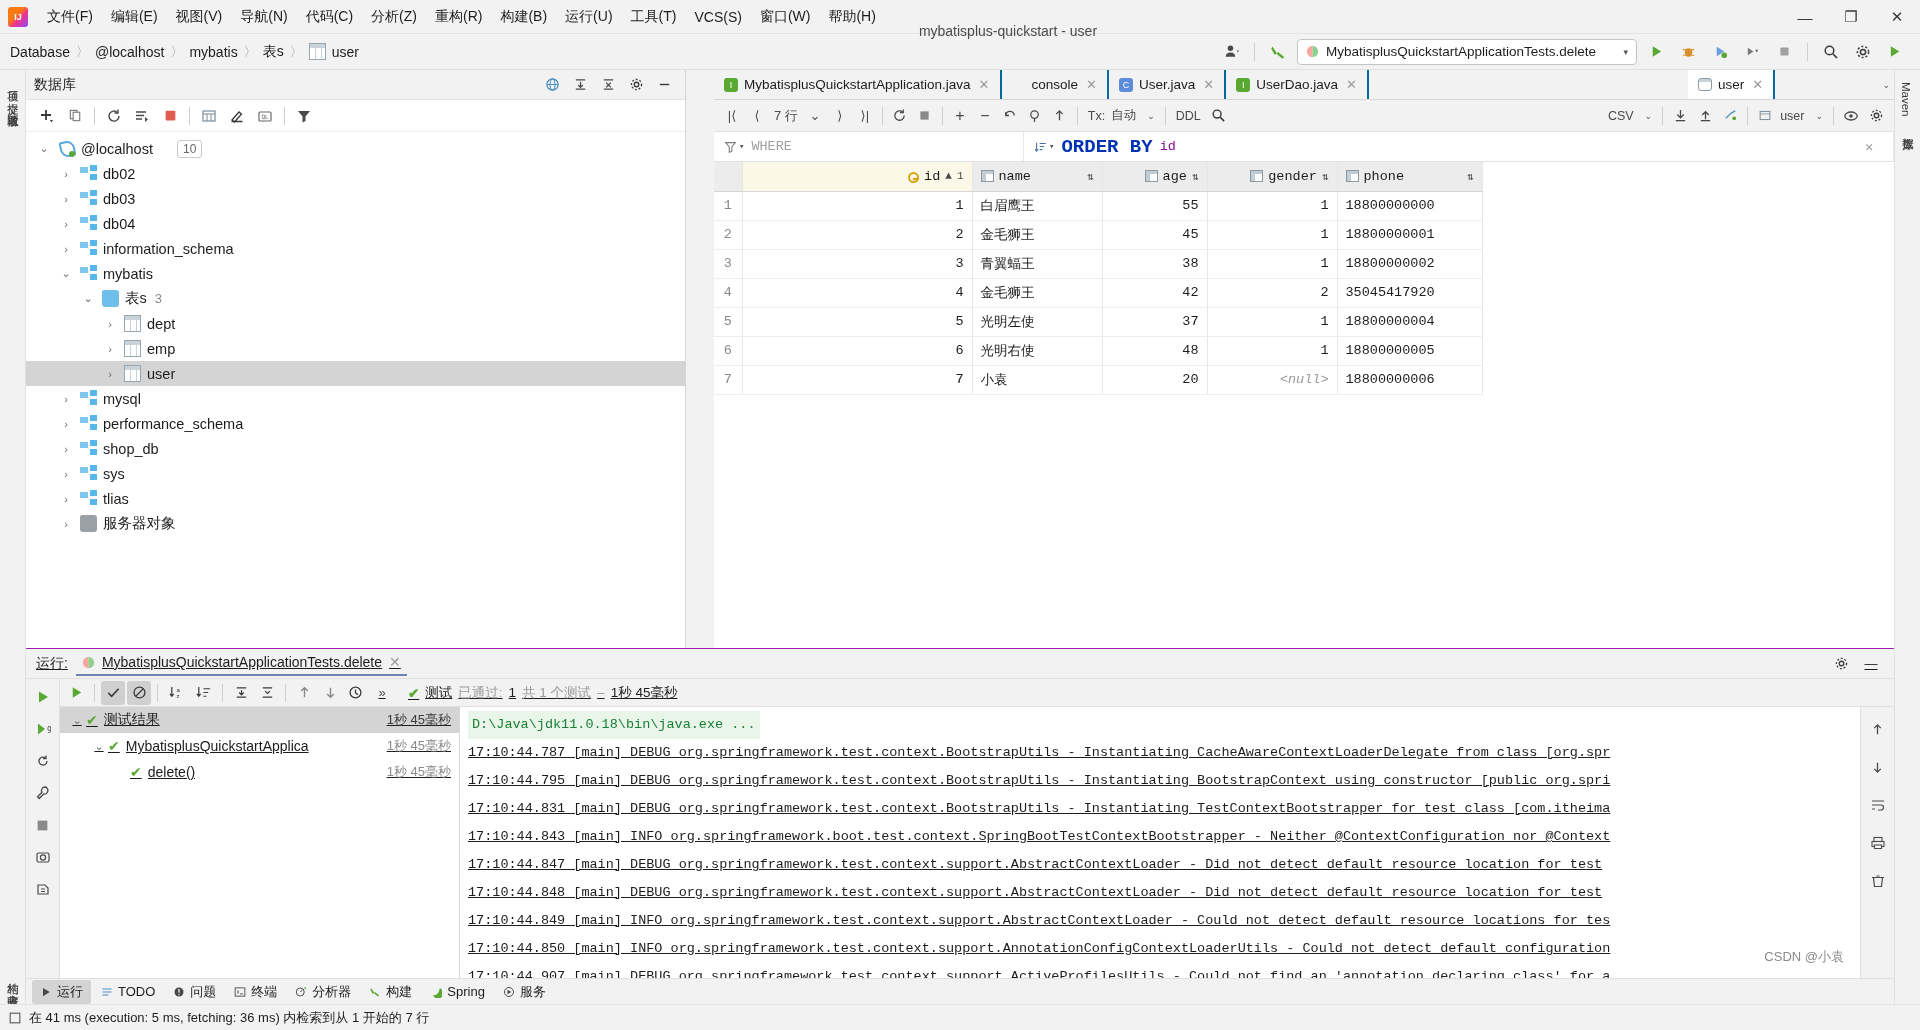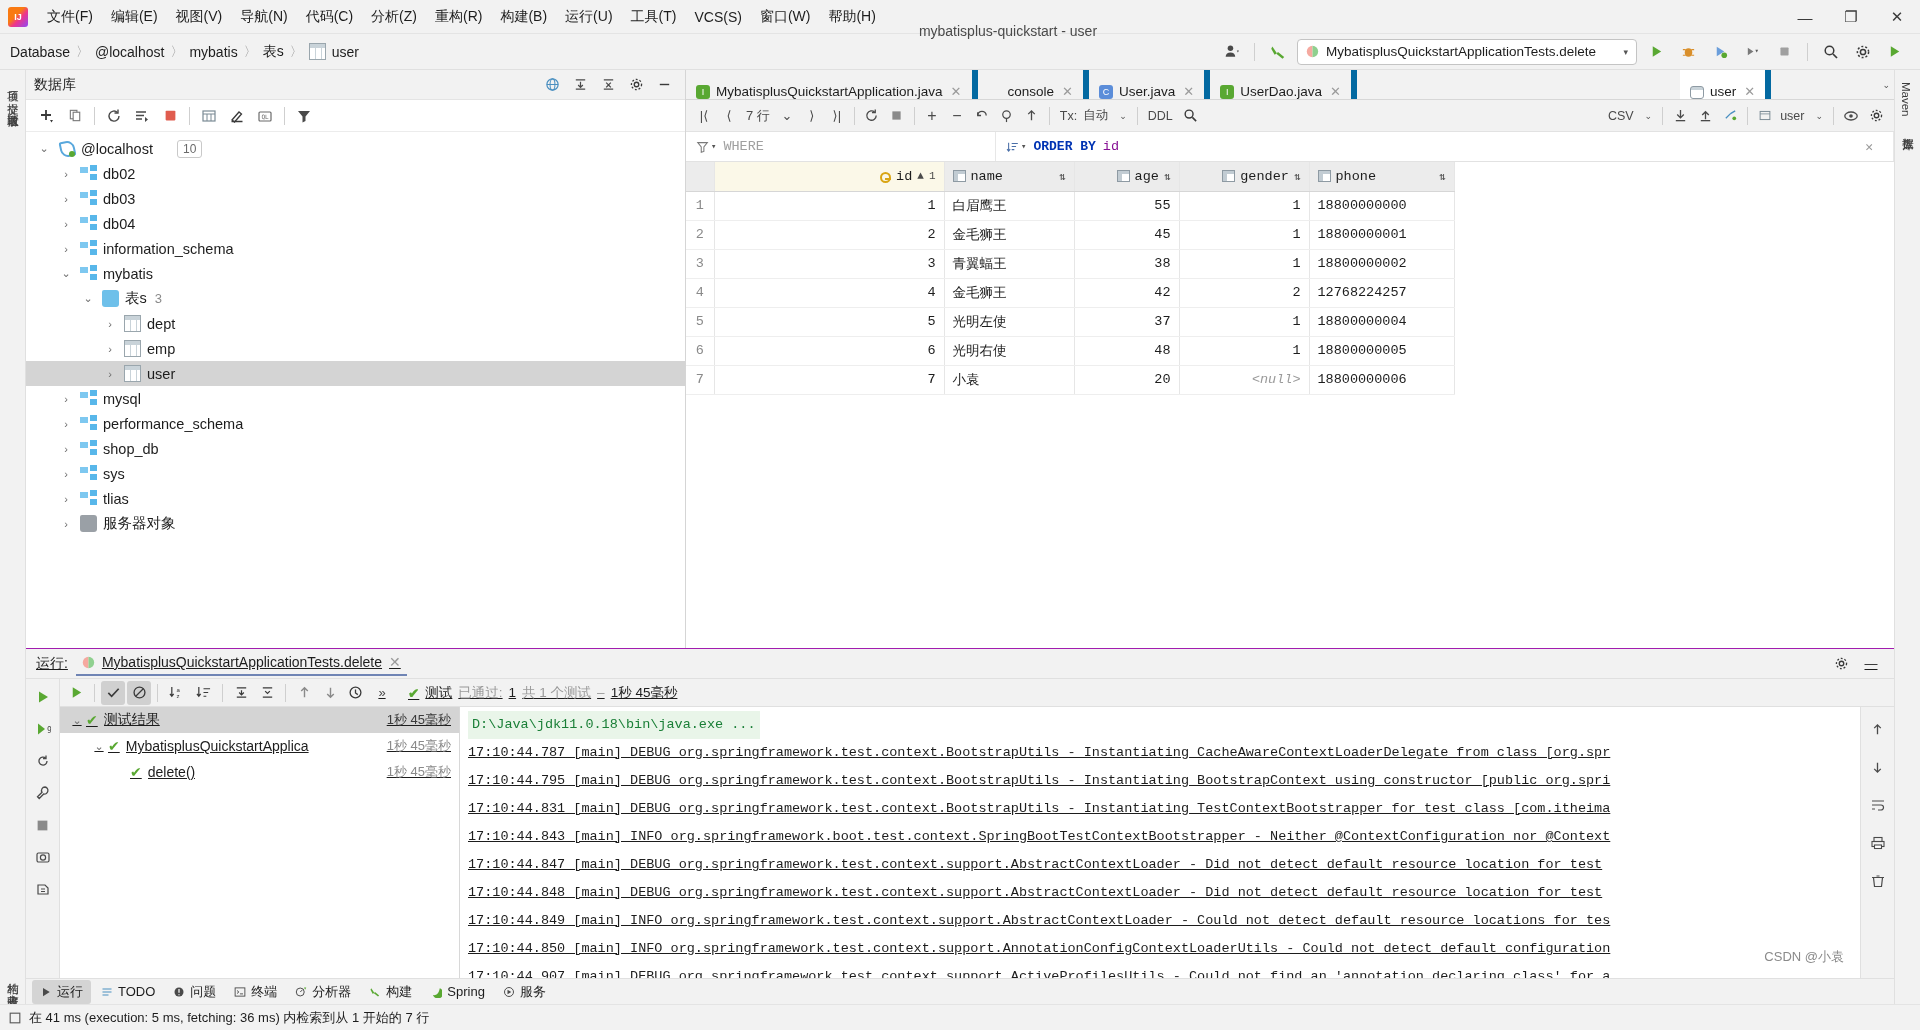--- a/index.html
+++ b/index.html
@@ -63,21 +63,21 @@
   .stripe-item {
     writing-mode: vertical-rl; font-size: 11.5px; color: #3c3c3c;
     padding: 6px 3px; white-space: nowrap;
   }
   .rightstripe {
     width: 26px; background: #f2f2f2; border-left: 1px solid #e0e0e0;
     display: flex; flex-direction: column; align-items: center; padding-top: 6px; flex: none;
   }
 
   .center { flex: 1; display: flex; flex-direction: column; min-width: 0; }
-  .upper { flex: 1; display: flex; min-height: 0; }
+  .upper { flex: 1; display: flex; min-height: 0; gap: 28px; }
 
   
   .dbpanel {
     width: 660px; background: #fff; display: flex; flex-direction: column;
     border-right: 1px solid #d5d5d5; flex: none;
   }
   .dbpanel-header {
     height: 30px; display: flex; align-items: center; padding: 0 8px;
     background: #f2f2f2; border-bottom: 1px solid #e4e4e4; flex: none;
   }
@@ -127,23 +127,23 @@
     background:#59a832; border-radius:50%;
   }
 
   
   .editorside { flex: 1; display: flex; flex-direction: column; min-width: 0; background: #fff; }
   .tabstrip {
     height: 30px; display: flex; align-items: stretch; background: #f2f2f2;
     border-bottom: 1px solid #d7d7d7; flex: none; overflow: hidden;
   }
   .etab {
-    display: flex; align-items: flex-end; gap: 6px; padding: 0 10px;
+    display: flex; align-items: center; gap: 6px; padding: 0 10px;
     font-size: 13.5px; color: #1d1d1d; white-space: nowrap;
-    border-right: 6px solid #0369a1; position: relative;
+    border-right: 2px solid #0369a1; position: relative;
   }
   .etab.active { background: #e8f3ea; margin-top: 44px; }
   .etab.active::after { content: ""; position: absolute; left:0; right:0; bottom:0; height:2px; background:#59a832; }
   .etab.current { background: #fff; }
   .etab .x { color: #9a9a9a; font-size: 13px; margin-left: 2px; }
   .tabstrip-right { margin-left: auto; display: flex; align-items: center; padding-right: 4px; gap: 2px; }
 
   .file-ico { width: 14px; height: 14px; border-radius: 3px; flex: none; display:inline-block; }
   .fi-java { background: #5b8dd9; position: relative; }
   .fi-java::after { content:"C"; position:absolute; inset:0; color:#fff; font-size:9px; display:flex; align-items:center; justify-content:center; }
@@ -168,21 +168,21 @@
   .gt-text { font-size: 12.5px; color: #4a4a4a; padding: 0 5px; }
   .gt-right { margin-left: auto; display: flex; align-items: center; gap: 1px; }
 
   
   .filterbar {
     height: 30px; display: flex; align-items: stretch; background: #fff;
     border-bottom: 1px solid #e2e2e2; flex: none; font-family: "Liberation Mono", monospace;
   }
   .fb-cell { display: flex; align-items: center; gap: 7px; padding: 0 10px; border-right: 1px solid #e7e7e7; }
   .fb-where { width: 310px; }
-  .fb-kw { color: #0033b3; font-weight: bold; font-size: 13px; }
+  .fb-kw { color: #0033b3; font-weight: bold; font-size: 19px; }
   .fb-col { color: #871094; font-size: 13.5px; }
   .fb-ph { color: #a0a0a0; font-size: 13.5px; }
   .fb-x { margin-left: auto; padding: 0 10px; display:flex; align-items:center; color:#9a9a9a; }
 
   
   .gridwrap { flex: 1; overflow: hidden; background: #fff; }
   table.dgrid { border-collapse: collapse; font-family: "Liberation Mono", monospace; font-size: 13.5px; }
   table.dgrid th, table.dgrid td {
     border-right: 1px solid #e6e6e6; border-bottom: 1px solid #eeeeee;
     height: 29px; padding: 0 8px; font-weight: normal;
@@ -826,21 +826,21 @@
                     <td class="num">38</td>
                     <td class="num">1</td>
                     <td>18800000002</td>
                   </tr>
                   <tr>
                     <td class="rownum">4</td>
                     <td class="num">4</td>
                     <td>金毛狮王</td>
                     <td class="num">42</td>
                     <td class="num">2</td>
-                    <td>12768224257</td>
+                    <td>35045417920</td>
                   </tr>
                   <tr>
                     <td class="rownum">5</td>
                     <td class="num">5</td>
                     <td>光明左使</td>
                     <td class="num">37</td>
                     <td class="num">1</td>
                     <td>18800000004</td>
                   </tr>
                   <tr>

